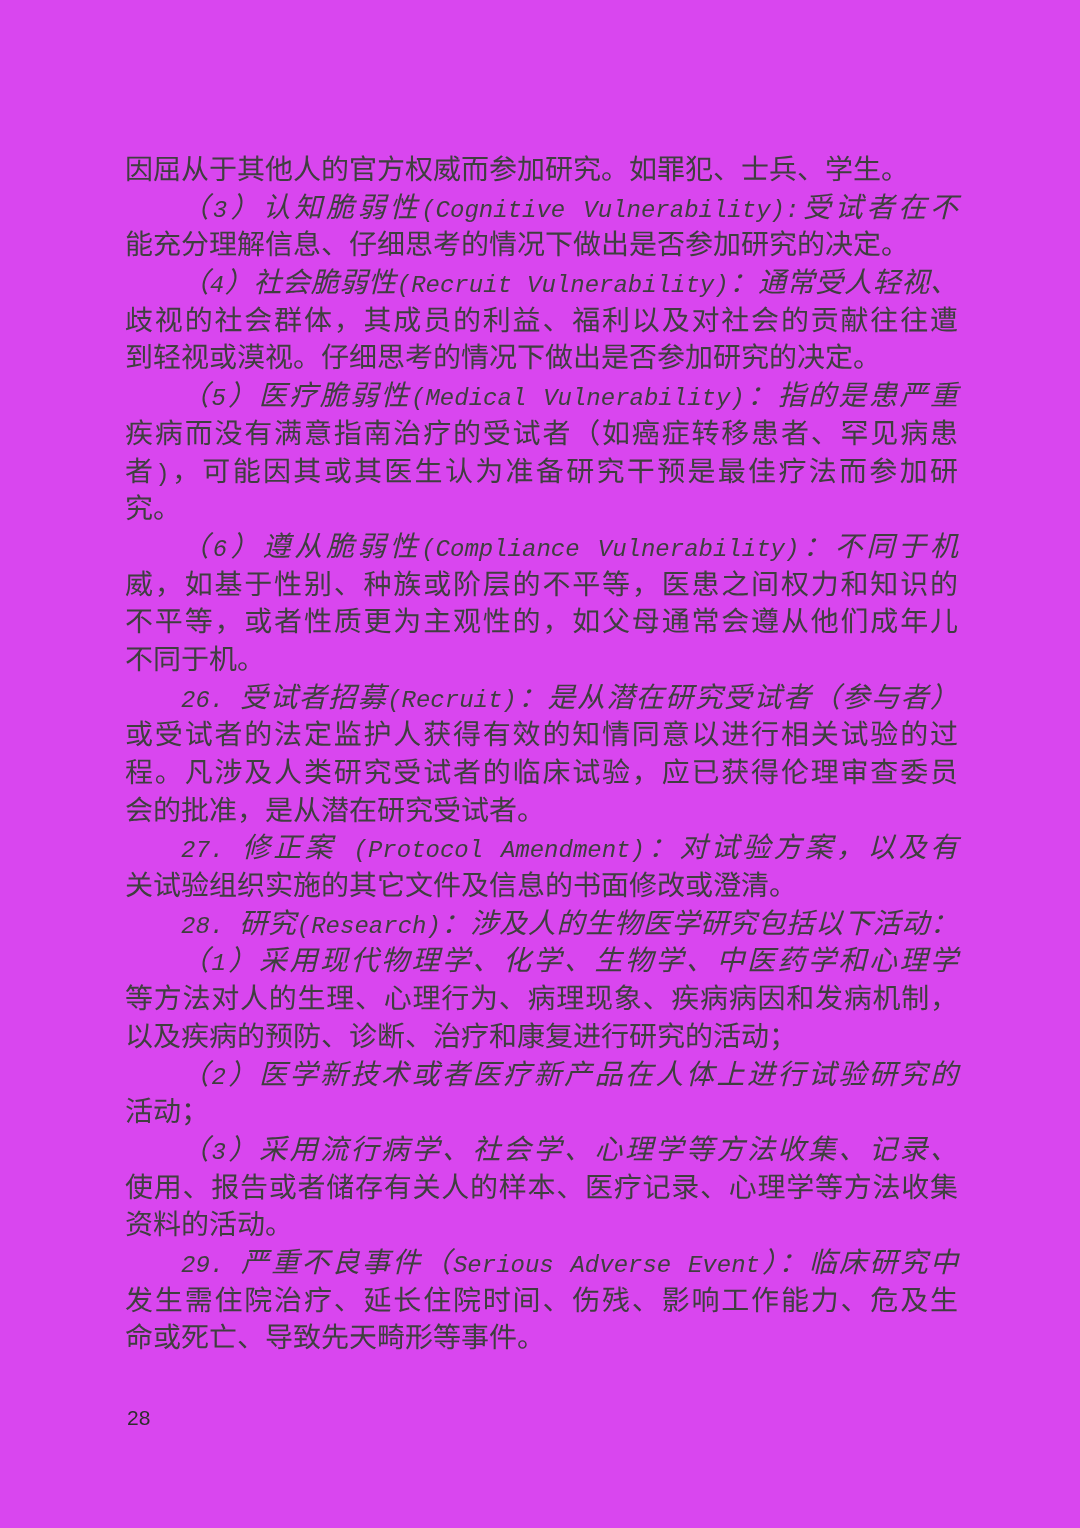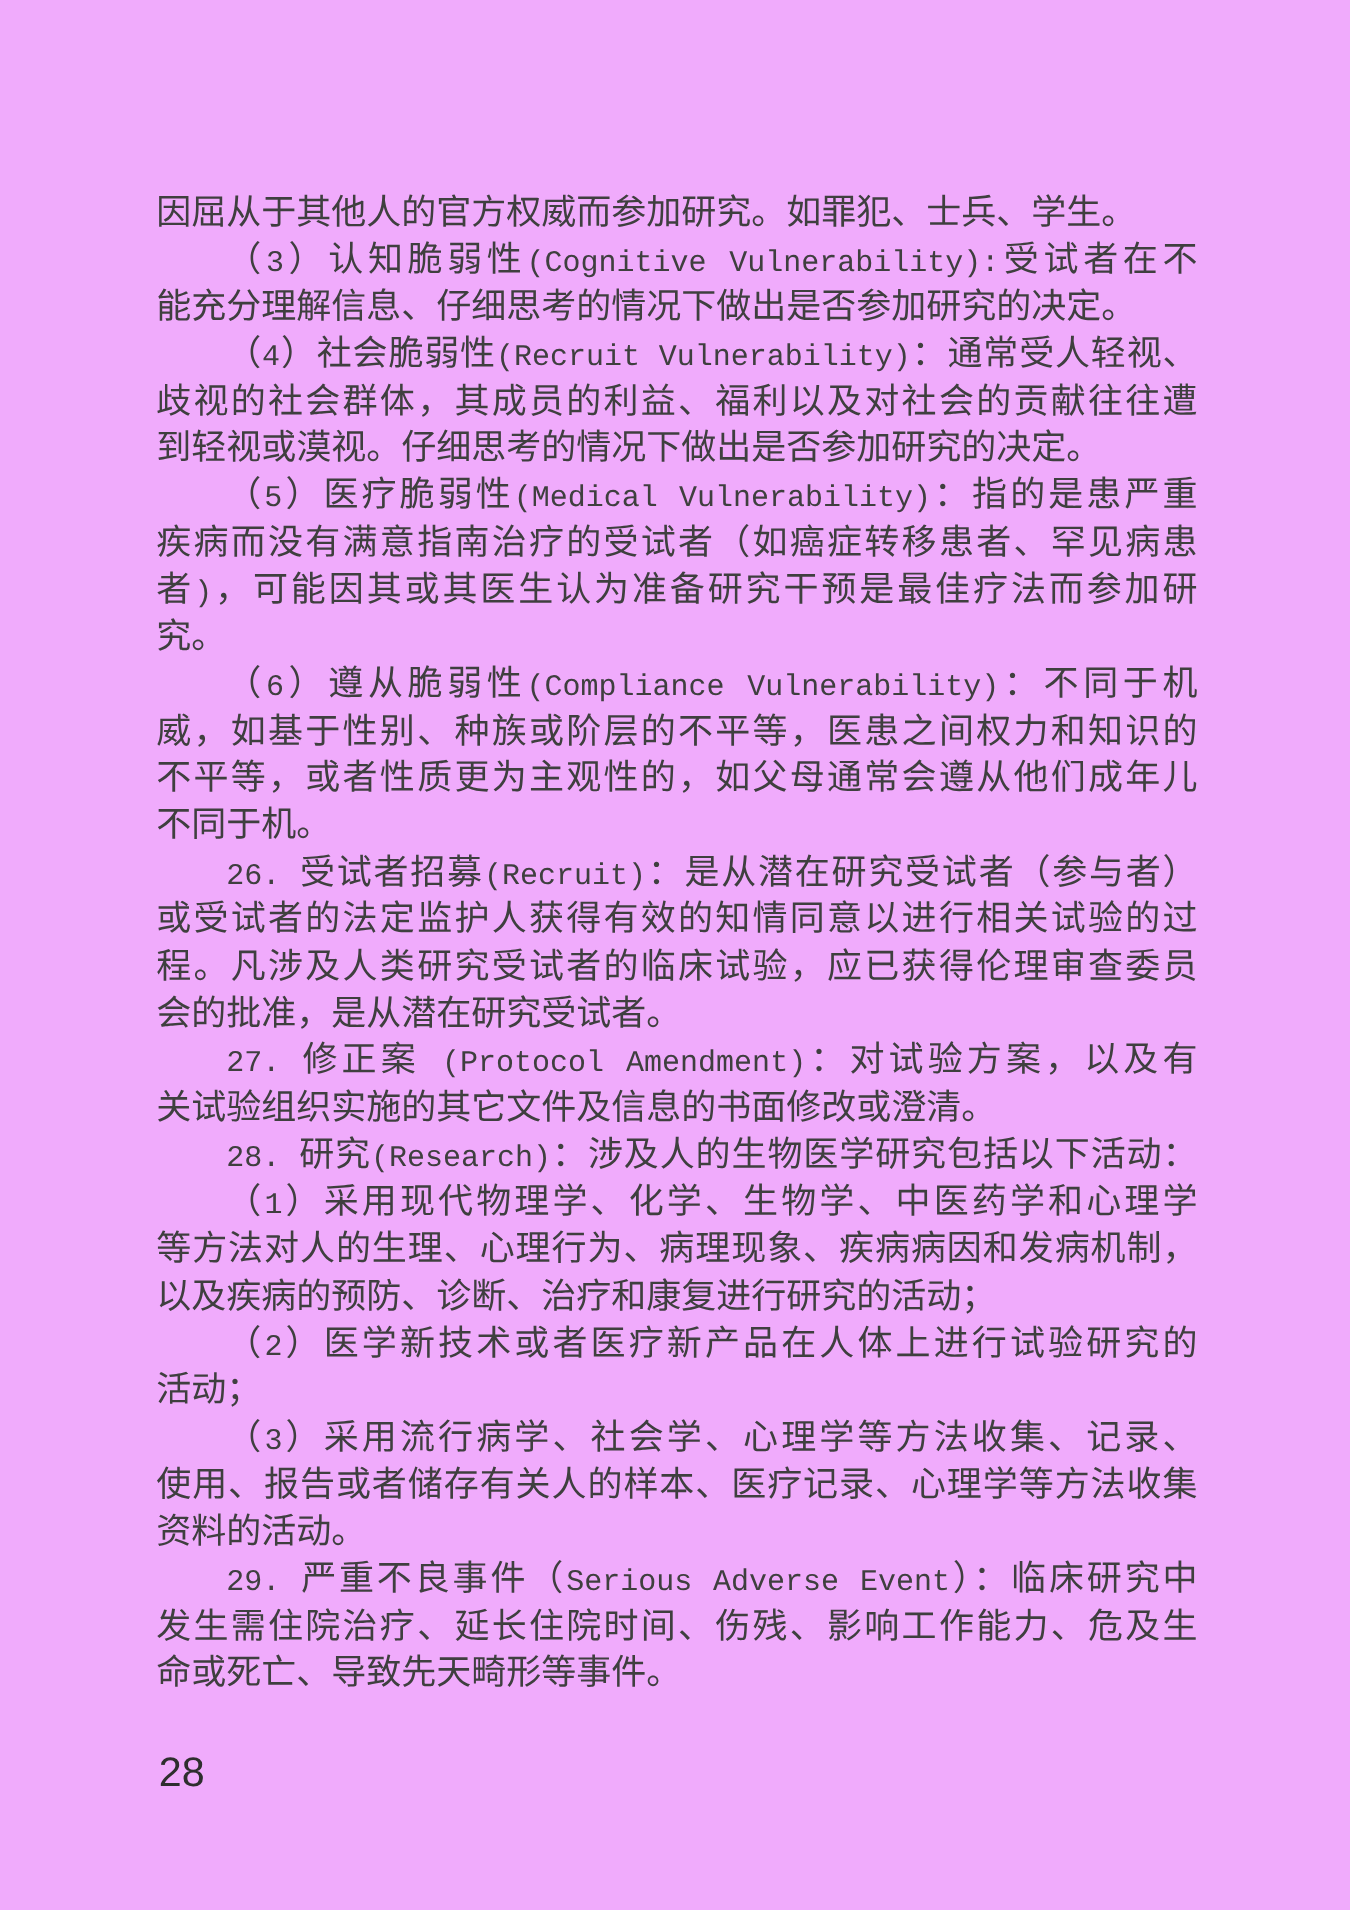--- a/index.html
+++ b/index.html
@@ -4,21 +4,21 @@
 <style>
   html, body {
     margin: 0;
     padding: 0;
     background: #ffffff;
   }
   .page {
     position: relative;
     width: 1080px;
     height: 1528px;
-    background: #f0abfc;
+    background: #d946ef;
     overflow: hidden;
     font-family: "DejaVu Serif", "Liberation Serif", serif;
   }
   .doc-body {
     position: absolute;
     left: 125px;
     top: 151px;
     width: 833px;
     color: #3f3f3f;
     font-size: 28px;
@@ -26,37 +26,38 @@
   }
   .line {
     height: 37.7px;
     line-height: 37.7px;
     white-space: normal;
     overflow: visible;
     text-align: left;
   }
   .line.indent {
     text-indent: 56px;
+    font-style: italic;
   }
   .line.full {
     text-align: justify;
     text-align-last: justify;
   }
   .latin {
     font-family: "Liberation Mono", "DejaVu Sans Mono", monospace;
     font-size: 24px;
   }
   .page-number {
     position: absolute;
     left: 127px;
     top: 1400px;
     height: 36px;
     line-height: 36px;
     font-family: "Liberation Sans", "DejaVu Sans", sans-serif;
-    font-size: 33px;
+    font-size: 21px;
     color: #2e2e2e;
   }
 </style>
 </head>
 <body>
 
 <div class="page">
   <div class="doc-body">
       <div class="line">因屈从于其他人的官方权威而参加研究。如罪犯、士兵、学生。</div>
       <div class="line indent full">（<span class="latin">3</span>）认知脆弱性<span class="latin">(Cognitive Vulnerability):</span>受试者在不</div>

